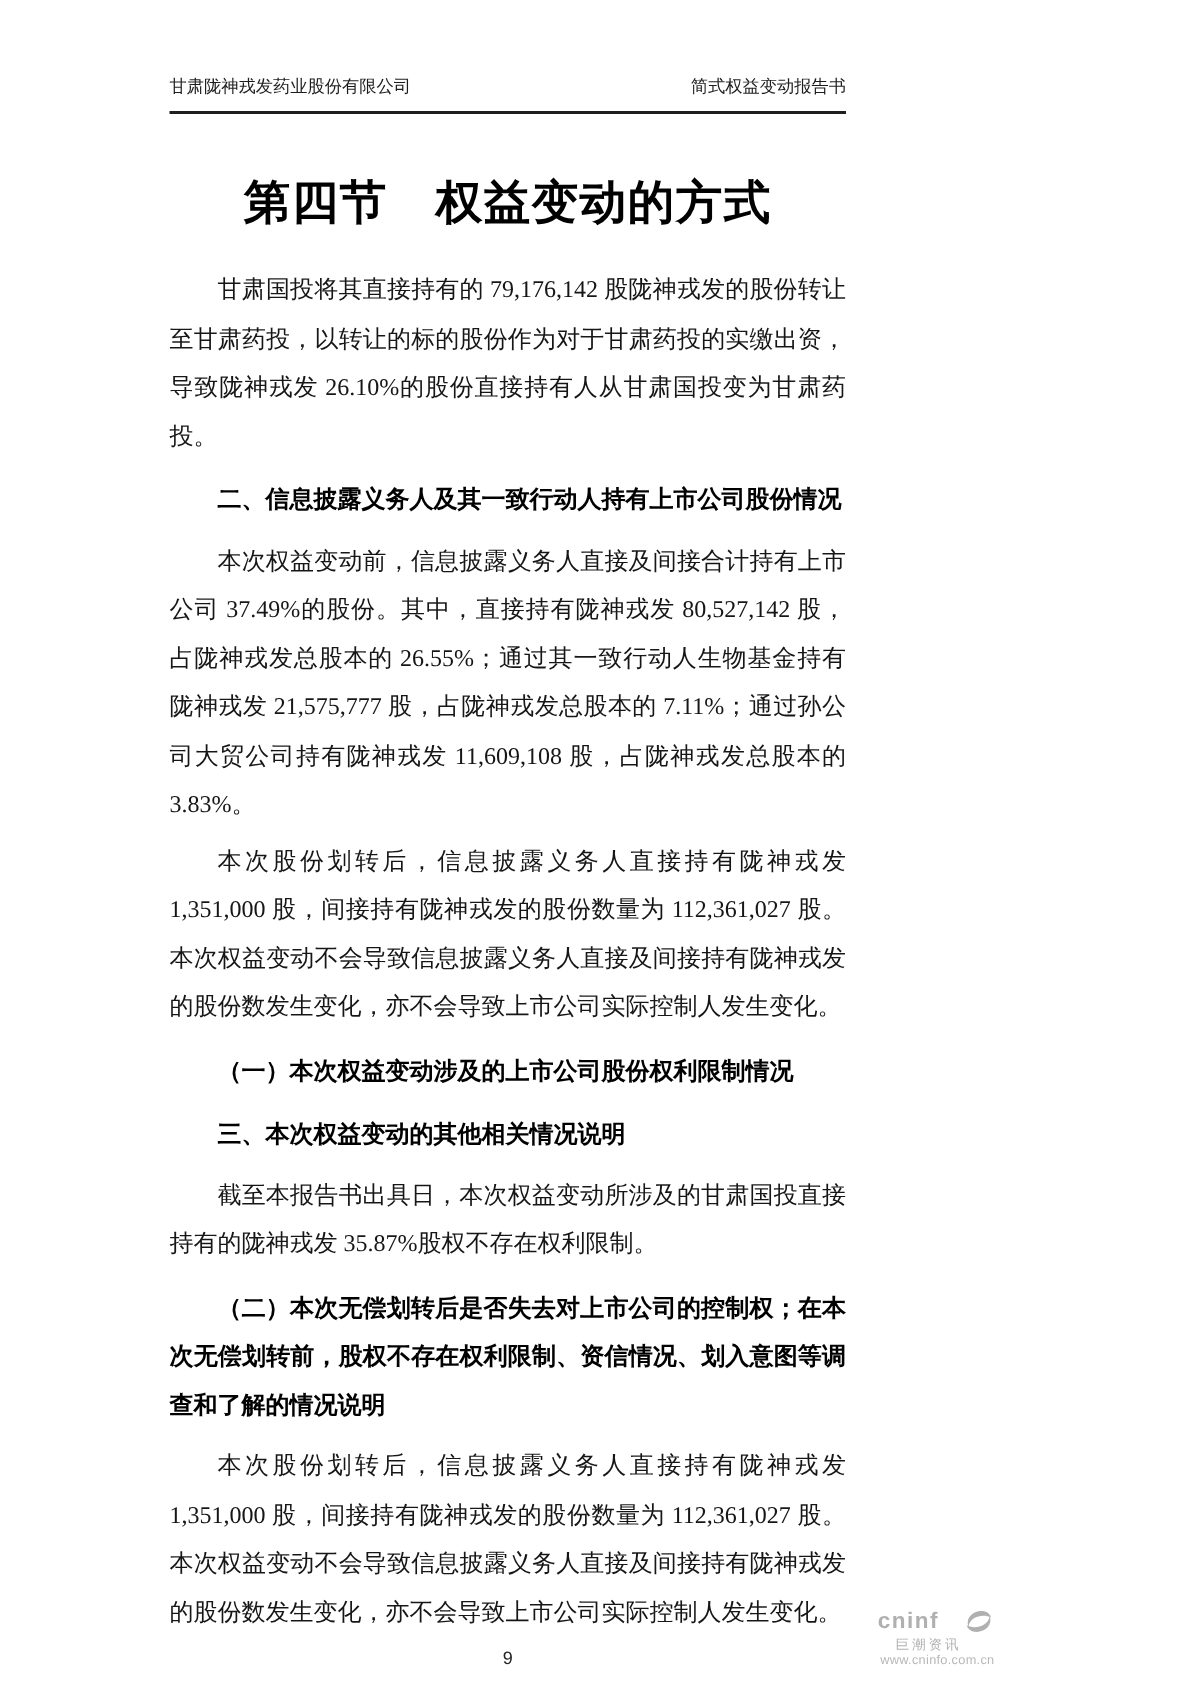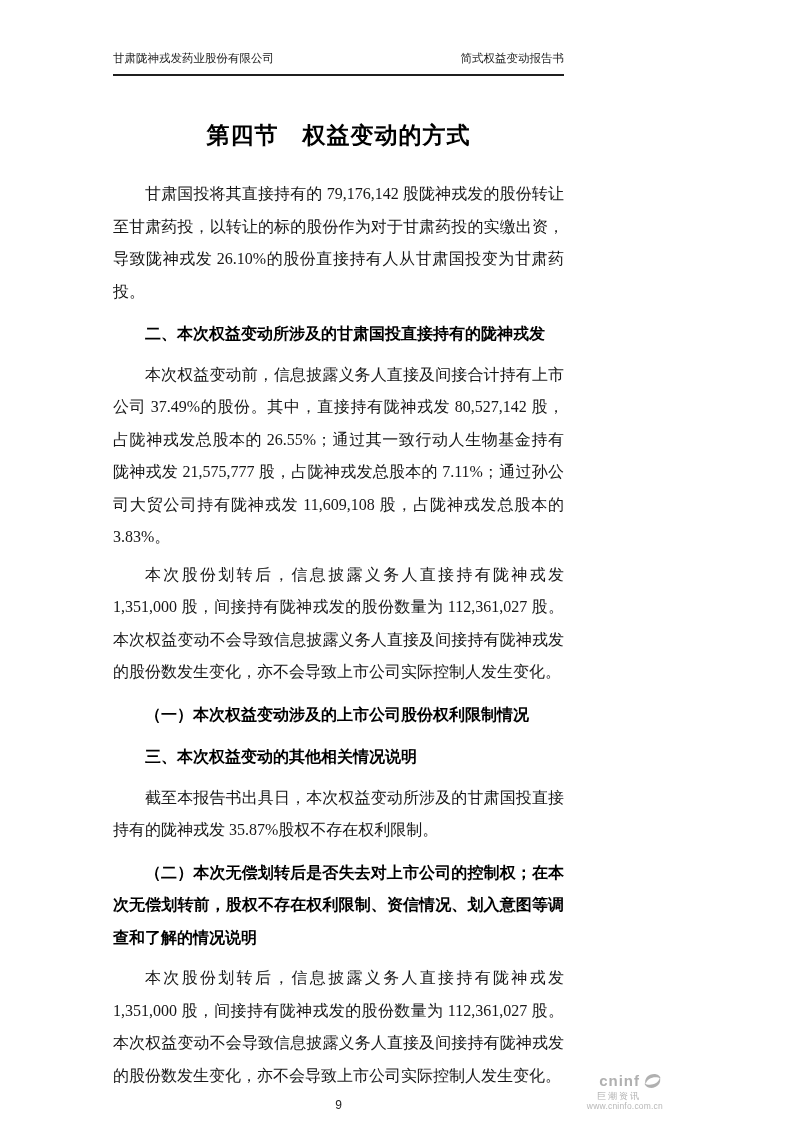--- a/index.html
+++ b/index.html
@@ -21,21 +21,21 @@
     justify-content: space-between;
     align-items: flex-end;
     font-size: 11.5px;
     line-height: 16px;
     color: #1c1c1c;
     padding-bottom: 8px;
     border-bottom: 2px solid #1f1f1f;
   }
   .title {
     margin: 42px 0 26px;
-    font-size: 23px;
+    font-size: 31px;
     line-height: 34px;
     font-weight: bold;
     text-align: center;
     font-family: "Liberation Sans", "DejaVu Sans", sans-serif;
     color: #000;
     letter-spacing: 1px;
   }
   .h {
     margin: 10px 0 8px;
     font-size: 16px;
@@ -68,21 +68,21 @@
     display: flex;
     flex-direction: column;
     align-items: flex-end;
     font-family: "Liberation Sans", "DejaVu Sans", sans-serif;
     color: #b0b0b0;
     line-height: 1.15;
   }
   .logo-top {
     display: flex;
     align-items: center;
-    gap: 2px;
+    gap: 16px;
   }
   .logo-brand {
     font-size: 15px;
     font-weight: bold;
     letter-spacing: 1px;
   }
   .logo-icon { display: inline-flex; }
   .logo-cn {
     font-size: 9px;
     letter-spacing: 2px;
@@ -101,21 +101,21 @@
 
   <div class="header">
     <span>甘肃陇神戎发药业股份有限公司</span>
     <span>简式权益变动报告书</span>
   </div>
 
   <div class="title">第四节　权益变动的方式</div>
 
   <p class="body-par">甘肃国投将其直接持有的 79,176,142 股陇神戎发的股份转让至甘肃药投，以转让的标的股份作为对于甘肃药投的实缴出资，导致陇神戎发 26.10%的股份直接持有人从甘肃国投变为甘肃药投。</p>
 
-  <div class="h">二、本次权益变动所涉及的甘肃国投直接持有的陇神戎发</div>
+  <div class="h">二、信息披露义务人及其一致行动人持有上市公司股份情况</div>
   <p class="body-par">本次权益变动前，信息披露义务人直接及间接合计持有上市公司 37.49%的股份。其中，直接持有陇神戎发 80,527,142 股，占陇神戎发总股本的 26.55%；通过其一致行动人生物基金持有陇神戎发 21,575,777 股，占陇神戎发总股本的 7.11%；通过孙公司大贸公司持有陇神戎发 11,609,108 股，占陇神戎发总股本的 3.83%。</p>
   <p class="body-par">本次股份划转后，信息披露义务人直接持有陇神戎发 1,351,000 股，间接持有陇神戎发的股份数量为 112,361,027 股。本次权益变动不会导致信息披露义务人直接及间接持有陇神戎发的股份数发生变化，亦不会导致上市公司实际控制人发生变化。</p>
 
   <div class="h">（一）本次权益变动涉及的上市公司股份权利限制情况</div>
   <div class="h">三、本次权益变动的其他相关情况说明</div>
   <p class="body-par">截至本报告书出具日，本次权益变动所涉及的甘肃国投直接持有的陇神戎发 35.87%股权不存在权利限制。</p>
 
   <div class="h">（二）本次无偿划转后是否失去对上市公司的控制权；在本次无偿划转前，股权不存在权利限制、资信情况、划入意图等调查和了解的情况说明</div>
   <p class="body-par">本次股份划转后，信息披露义务人直接持有陇神戎发 1,351,000 股，间接持有陇神戎发的股份数量为 112,361,027 股。本次权益变动不会导致信息披露义务人直接及间接持有陇神戎发的股份数发生变化，亦不会导致上市公司实际控制人发生变化。</p>
 

